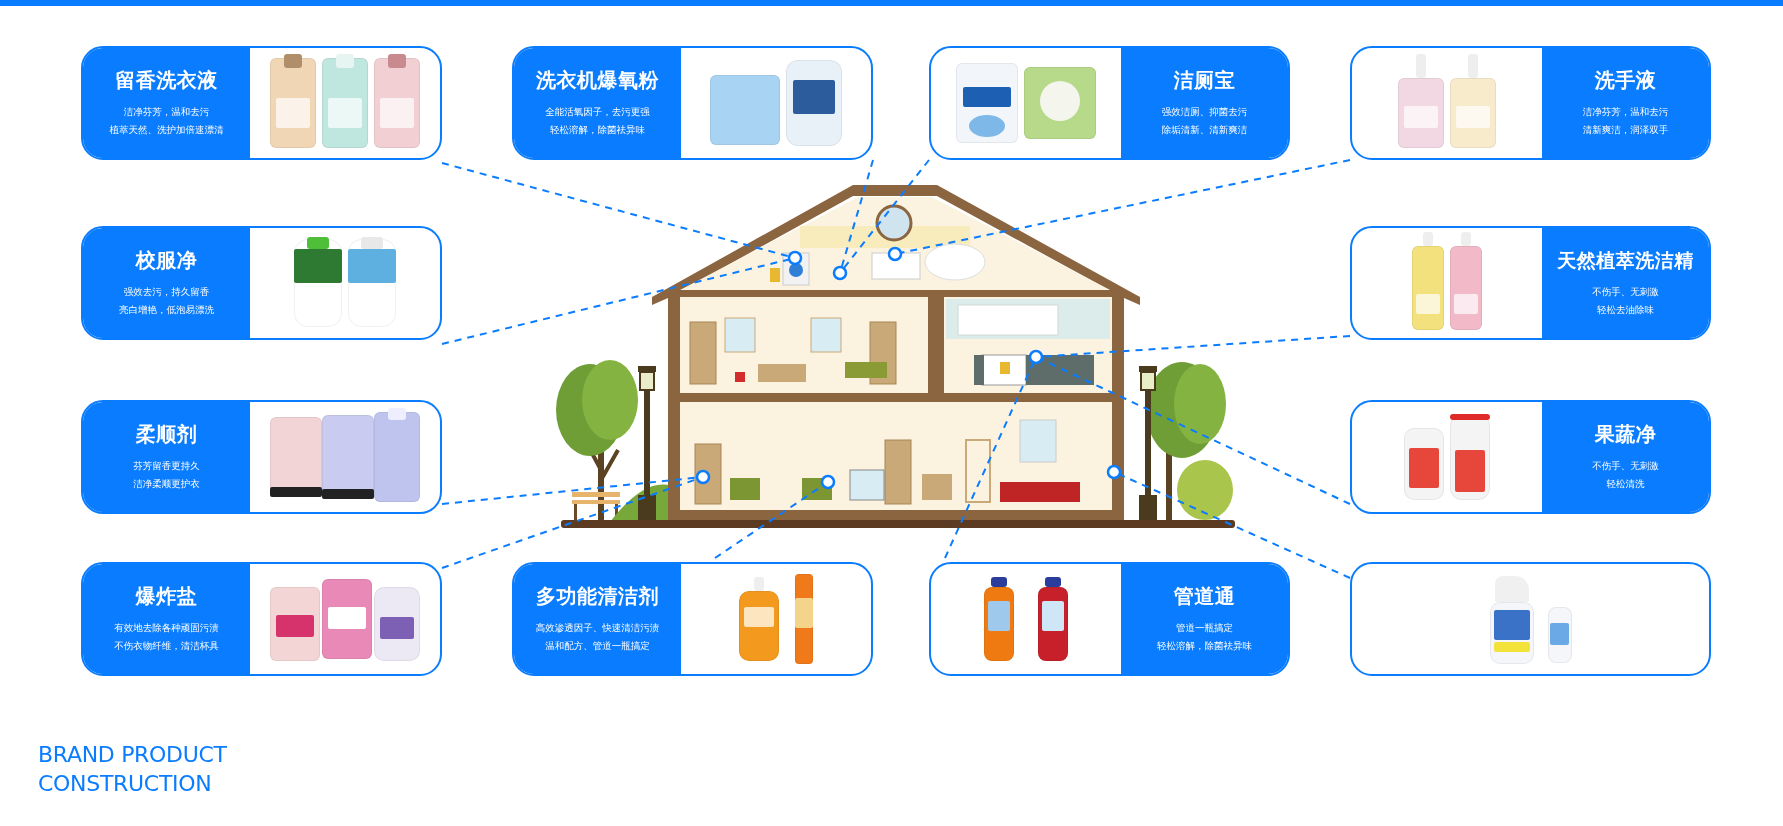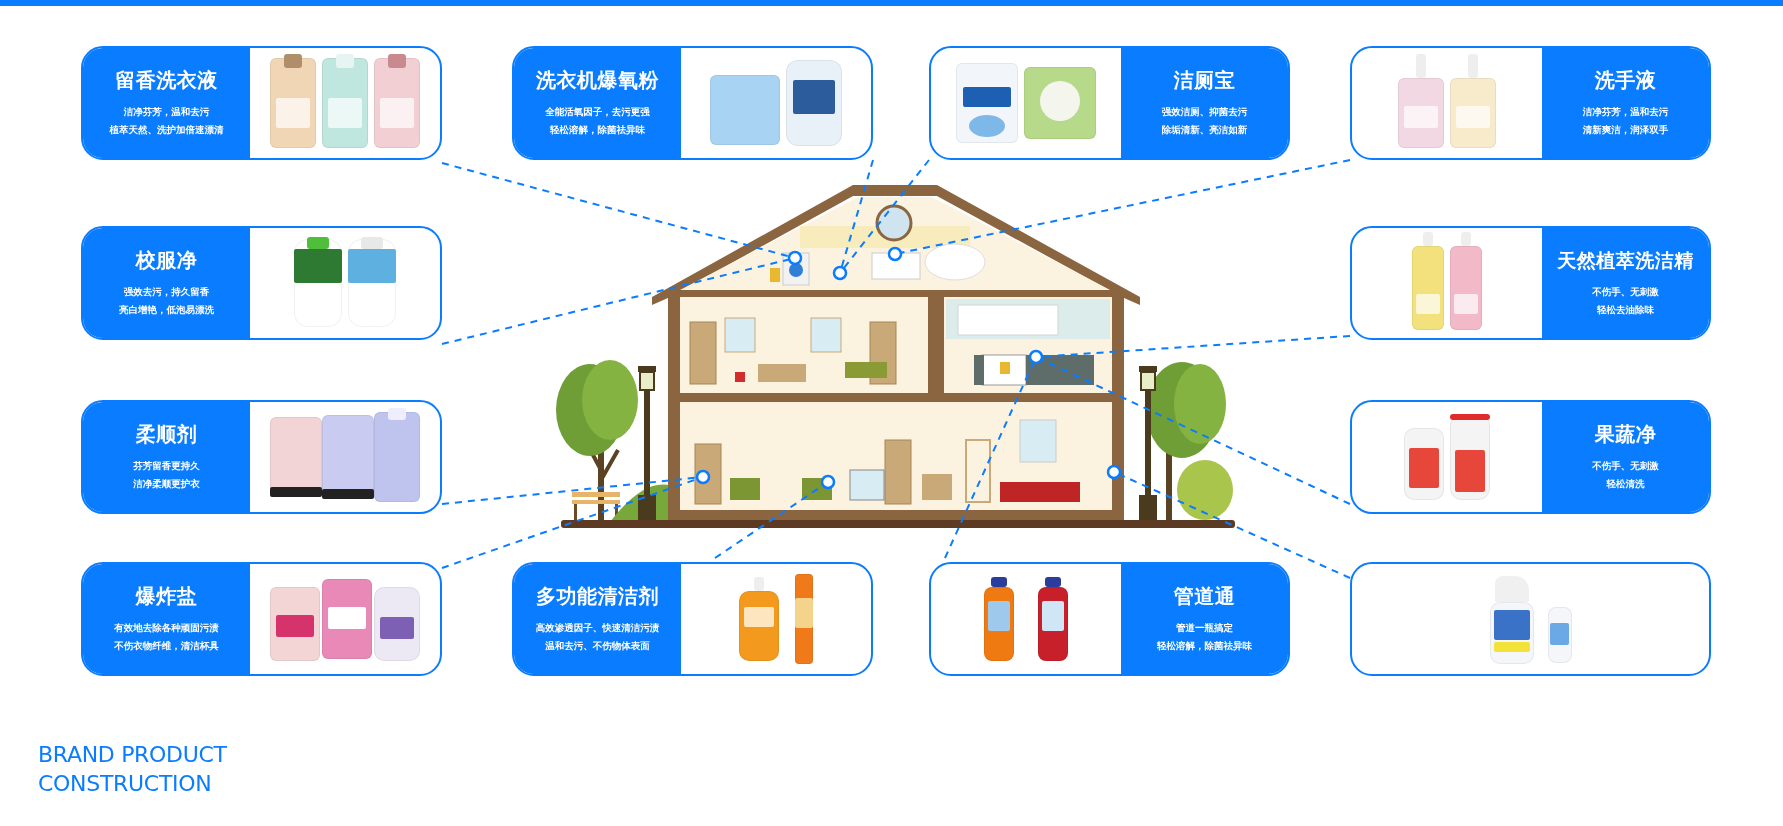--- a/index.html
+++ b/index.html
@@ -14,21 +14,21 @@
   }
   .card.text-left { flex-direction: row; }
   .card.text-right { flex-direction: row-reverse; }
   .card .panel {
     width: 167px; height: 100%; background: #0a7cff; color: #fff;
     display: flex; flex-direction: column; align-items: center; justify-content: center;
     text-align: center; padding: 0 4px;
   }
   .card .title { font-size: 20px; font-weight: bold; letter-spacing: 0.5px; margin-bottom: 9px; white-space: nowrap; }
   .card .title.long { font-size: 19px; }
-  .card .line { font-size: 9.5px; line-height: 18px; white-space: nowrap; font-weight: bold; }
+  .card .line { font-size: 9.5px; line-height: 18px; white-space: nowrap; }
   .card .media { flex: 1; height: 100%; position: relative; display: flex; align-items: center; justify-content: center; gap: 6px; }
 
   
   .prod { position: relative; border-radius: 6px; box-shadow: inset 0 0 0 1px rgba(0,0,0,0.06); }
   .cap { position: absolute; left: 50%; transform: translateX(-50%); border-radius: 3px; }
   .label { position: absolute; left: 12%; right: 12%; background: rgba(255,255,255,0.7); border-radius: 2px; }
 
   .brand-title {
     position: absolute; left: 38px; top: 740px; color: #0a7cff;
     font-family: "DejaVu Sans", sans-serif; font-size: 22px; line-height: 29px; letter-spacing: -0.3px;
@@ -180,21 +180,21 @@
     <div class="prod" style="width:56px;height:86px;border-radius:12px;background:#e8f0f8;">
         <div class="label" style="top:20px;height:34px;background:#2c5c9c;"></div>
       </div>
   </div>
 </div>
 
 <div class="card text-right" style="left:929px; top:46px;justify-content:center;">
   <div class="panel">
     <div class="title">洁厕宝</div>
     <div class="line">强效洁厕、抑菌去污</div>
-    <div class="line">除垢清新、亮洁如新</div>
+    <div class="line">除垢清新、清新爽洁</div>
   </div>
   <div class="media">
     <div class="prod" style="width:62px;height:80px;background:#f2f6fb;">
         <div class="label" style="top:24px;height:20px;background:#1c5fb3;"></div>
         <div class="cap" style="bottom:6px;width:36px;height:22px;border-radius:50%;background:#7db8e8;"></div>
       </div>
     <div class="prod" style="width:72px;height:72px;background:#b6d98a;">
         <div class="cap" style="top:14px;width:40px;height:40px;border-radius:50%;background:#f4f6ee;"></div>
       </div>
   </div>
@@ -306,21 +306,21 @@
     <div class="prod" style="width:46px;height:74px;margin-top:10px;border-radius:10px;background:#ece8f4;">
         <div class="label" style="top:30px;height:22px;background:#7d5fb3;"></div>
       </div>
   </div>
 </div>
 
 <div class="card text-left" style="left:512px; top:562px;">
   <div class="panel">
     <div class="title">多功能清洁剂</div>
     <div class="line">高效渗透因子、快速清洁污渍</div>
-    <div class="line">温和去污、不伤物体表面</div>
+    <div class="line">温和配方、管道一瓶搞定</div>
   </div>
   <div class="media" style="gap:16px;">
     <div class="prod" style="width:40px;height:70px;margin-top:14px;border-radius:10px;background:#f39a1e;">
         <div class="cap" style="top:-14px;width:10px;height:14px;background:#eee;"></div>
         <div class="label" style="top:16px;height:20px;background:#fde6bf;"></div>
       </div>
     <div class="prod" style="width:18px;height:90px;border-radius:4px;background:#f07a1a;">
         <div class="label" style="top:24px;height:30px;left:0;right:0;background:#f4d38a;"></div>
       </div>
   </div>

